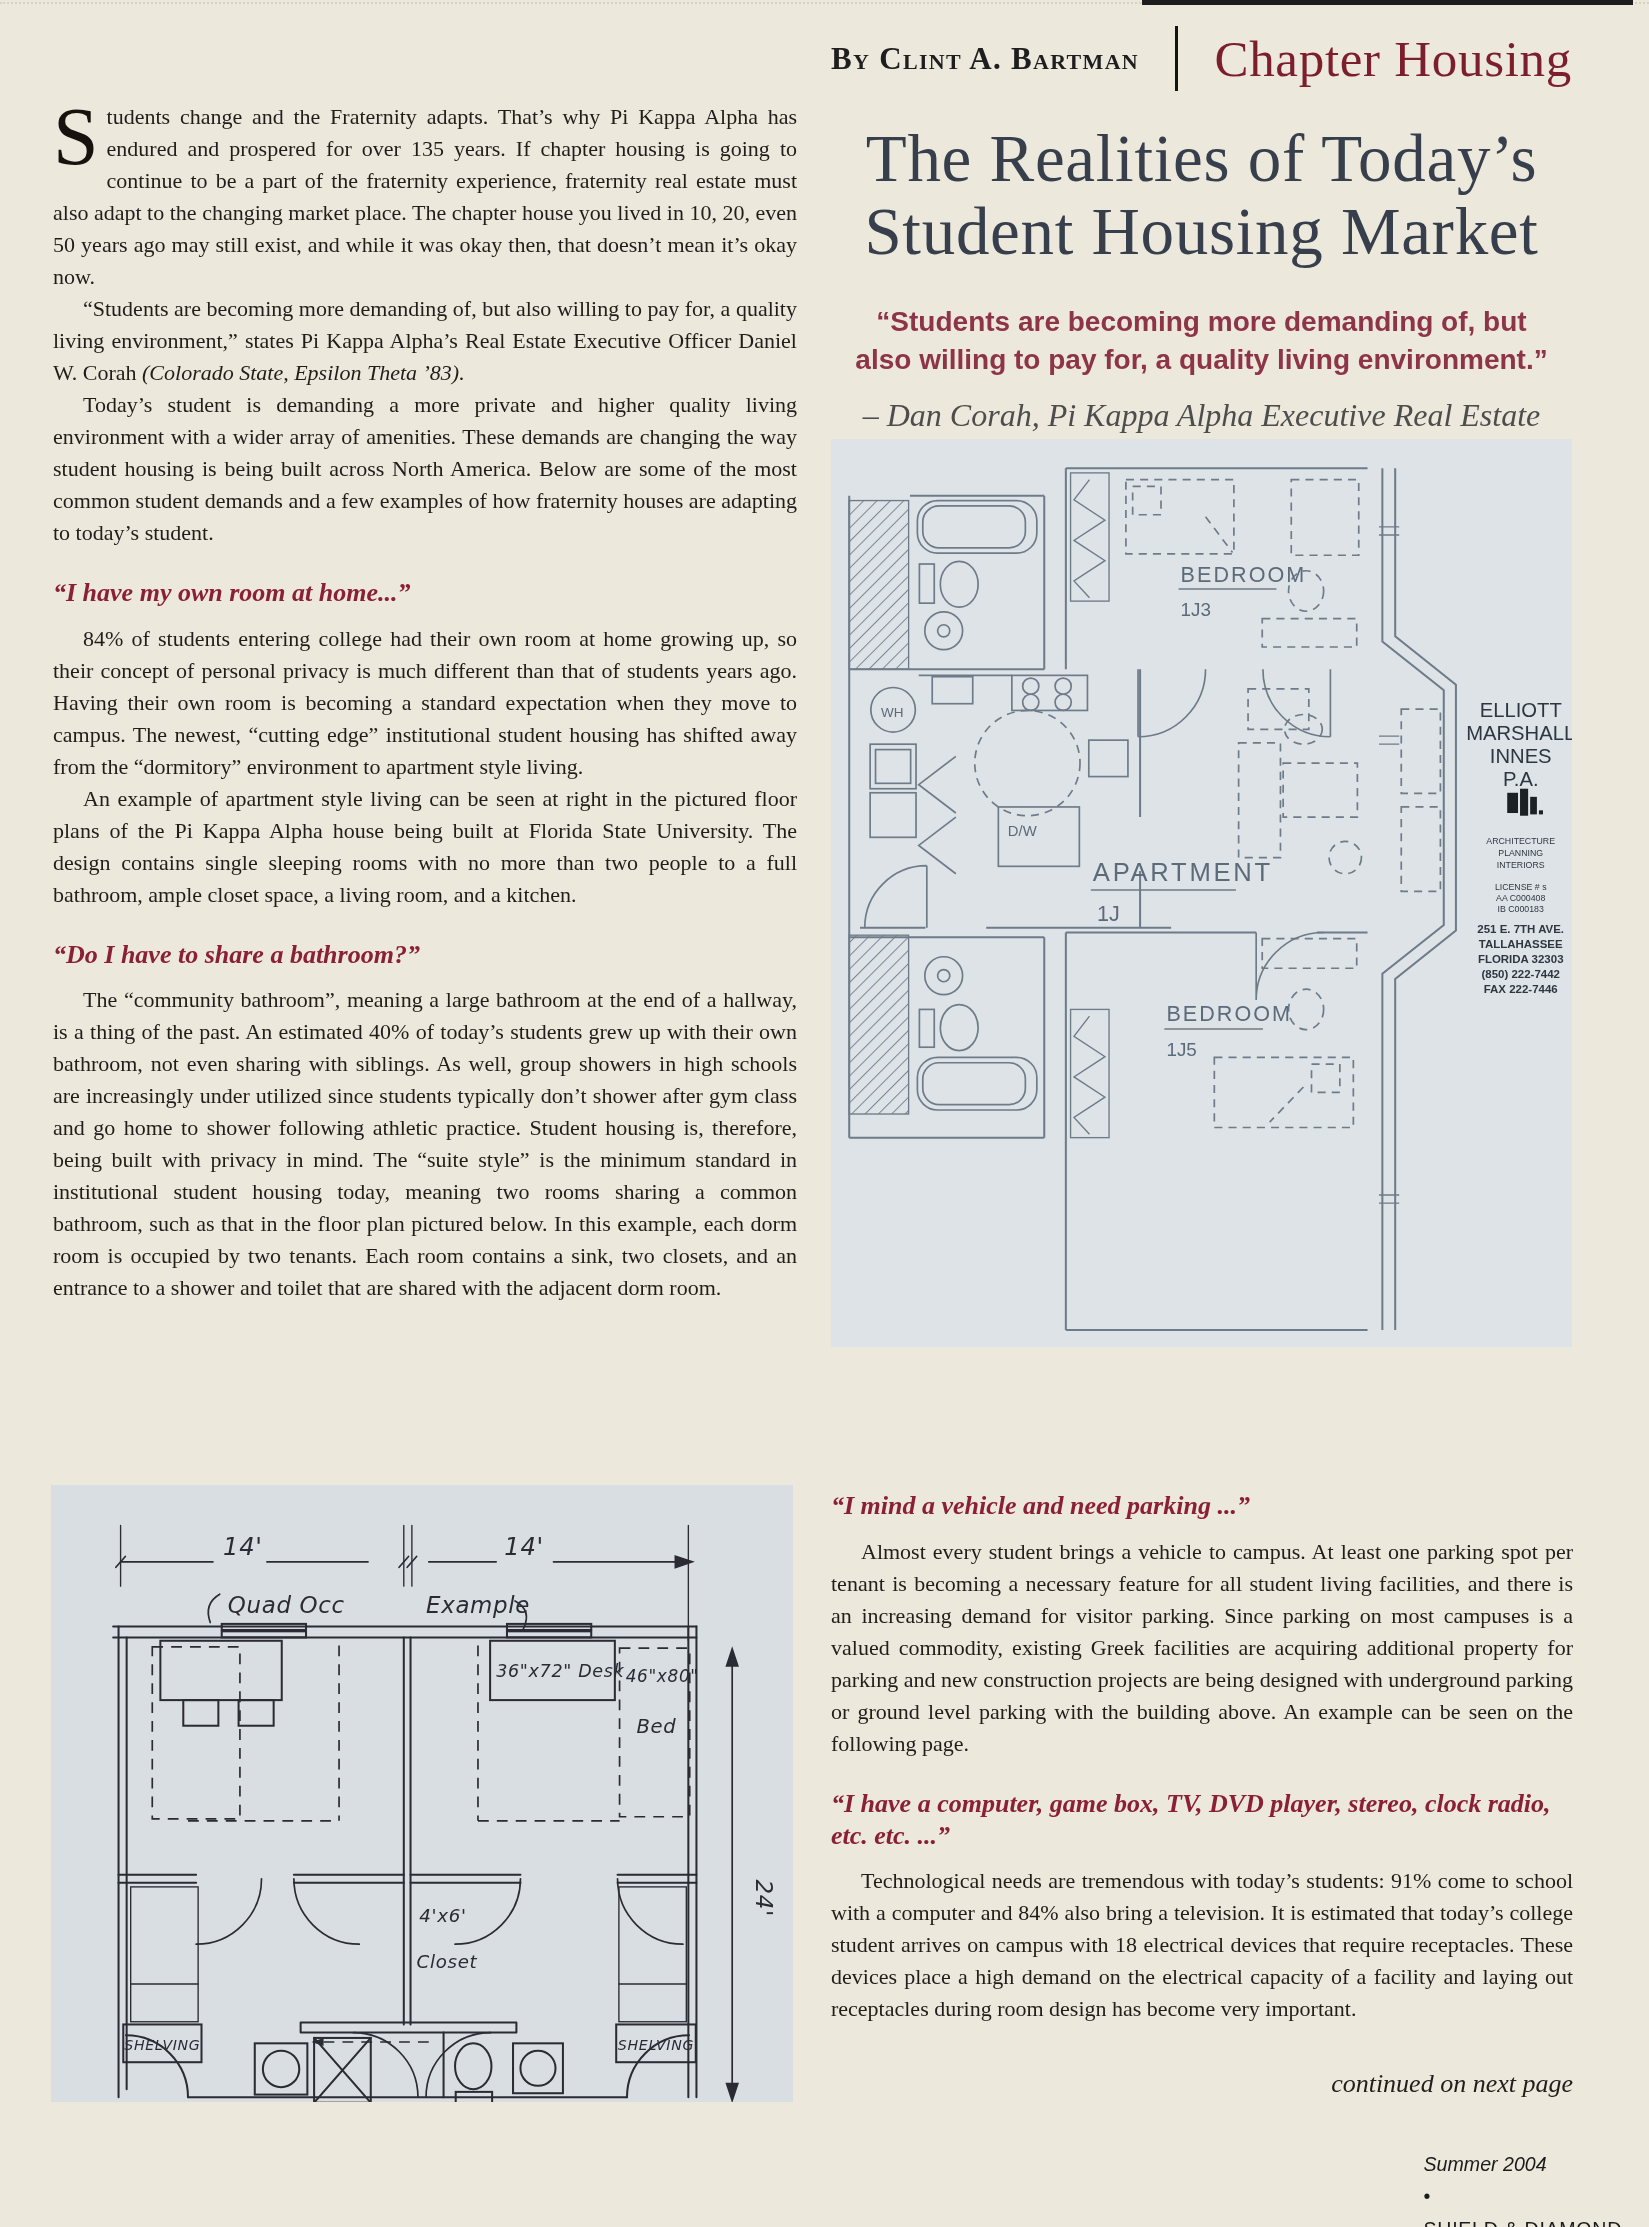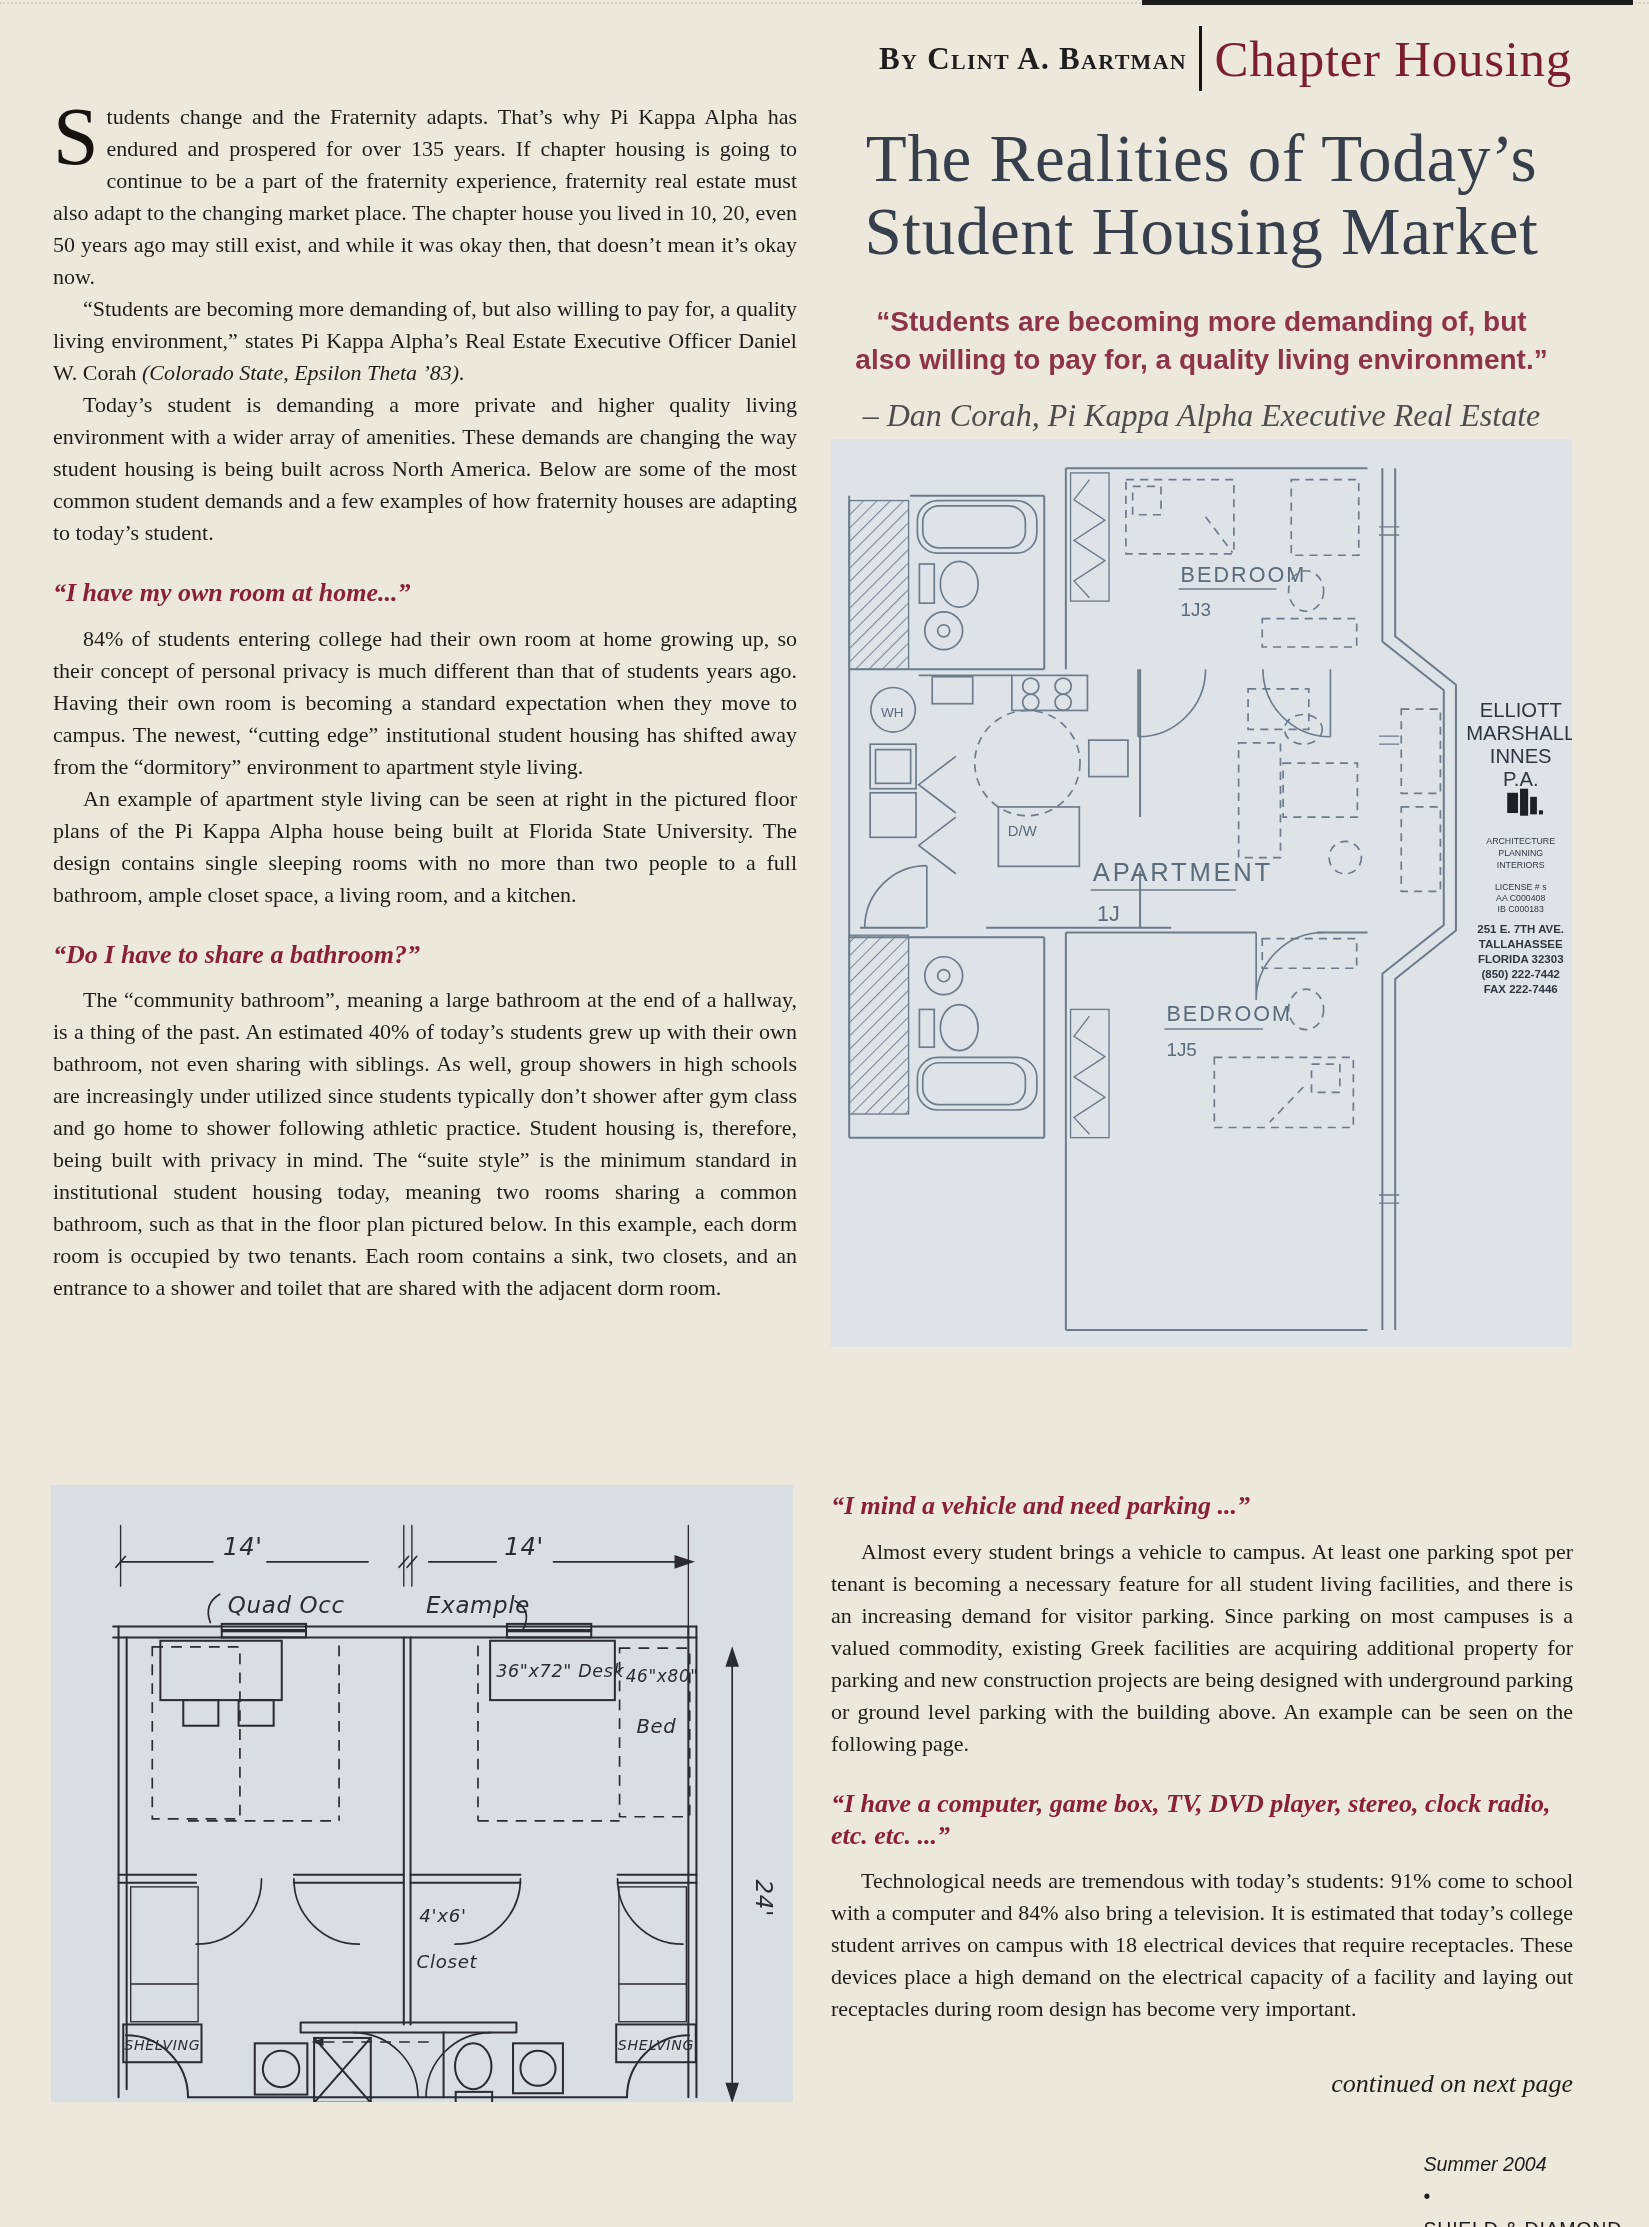--- a/index.html
+++ b/index.html
@@ -8,21 +8,21 @@
     position:relative; width:1649px; height:2227px;
     background:#ece8dc;
     font-family:"Liberation Serif", serif;
     color:#201d1a; overflow:hidden;
   }
   .top-rule-faint { position:absolute; left:0; top:2px; width:100%; border-top:2px dotted #cfc9b8; opacity:.7; }
   .top-rule-dark  { position:absolute; left:1142px; top:0; width:491px; height:4.7px; background:#1d1d1d; }
 
   
   .rc-head { position:absolute; left:831px; top:26px; width:741px; }
-  .byline-row { display:flex; align-items:center; justify-content:flex-end; gap:12px; }
+  .byline-row { display:flex; align-items:center; justify-content:space-between; gap:12px; }
   .byline { font-variant:small-caps; font-size:31px; letter-spacing:1.3px; color:#1e1e1e; font-weight:600; }
   .byline-divider { width:3.4px; height:65px; background:#141414; }
   .section-name { font-size:51px; color:#7c1f2c; letter-spacing:0.7px; }
   .title { margin-top:31px; text-align:center; font-size:67px; line-height:73px; color:#363f4b; letter-spacing:0.7px; }
   .pullquote {
     margin:35px auto 0 auto; width:702px; text-align:center;
     font-family:"Liberation Sans", sans-serif; font-weight:bold;
     font-size:28px; line-height:38px; color:#8d3448;
   }
   .attribution { margin-top:17.5px; text-align:center; font-style:italic; font-size:32px; color:#4d4d4d; }

